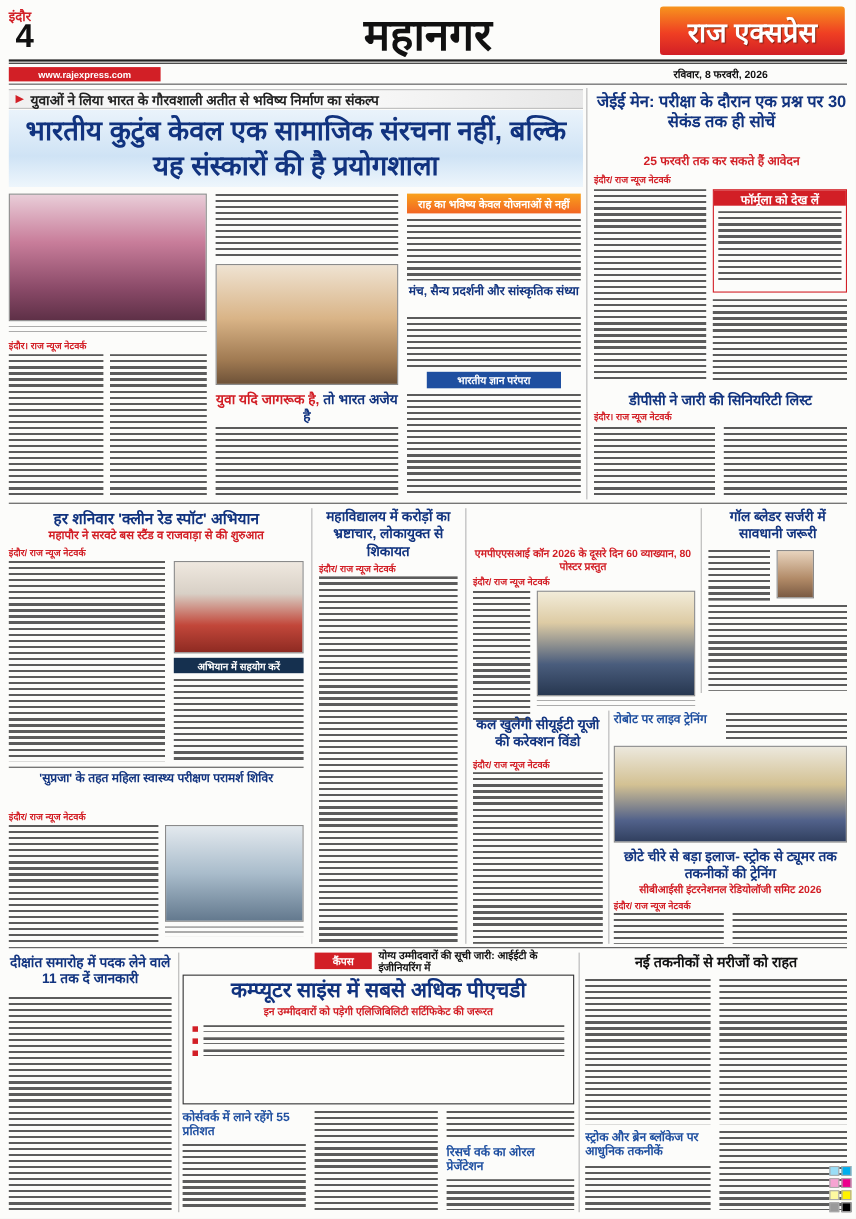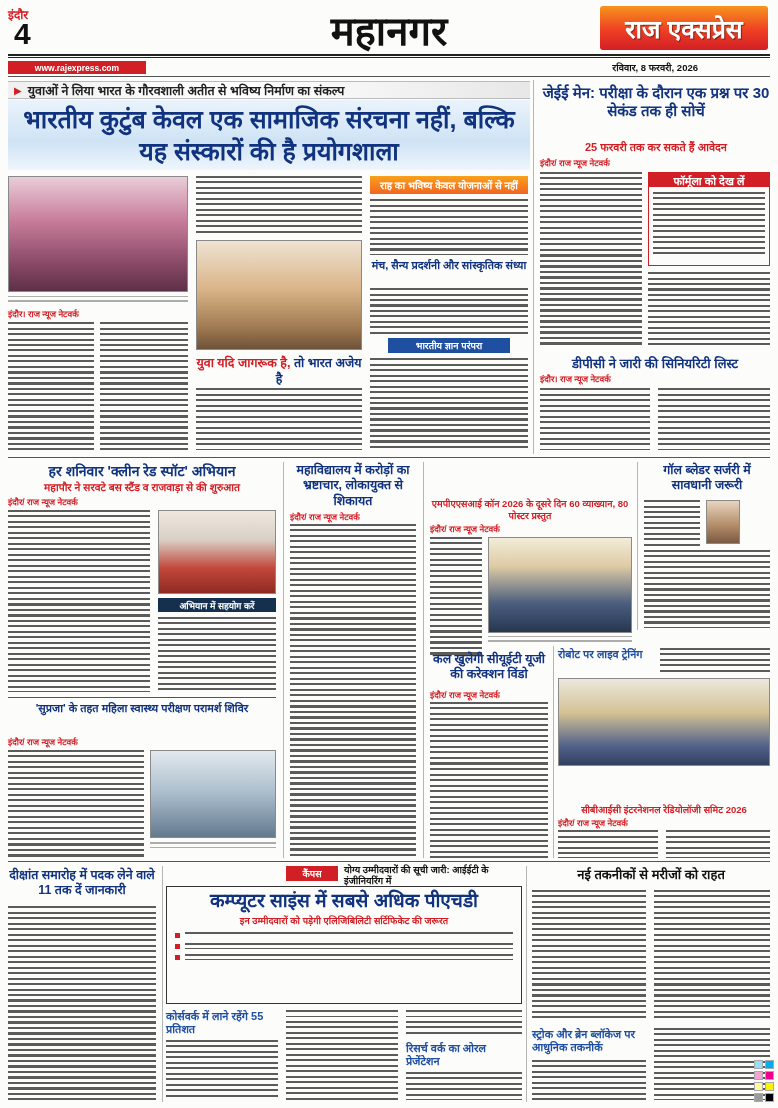--- a/index.html
+++ b/index.html
@@ -128,20 +128,21 @@
   <div class="abs sim-light" style="left:488px;top:636px;width:144px;height:9px"></div>
 
   <div class="abs hl navy" style="left:644px;top:463px;width:126px;font-size:12.5px">गॉल ब्लेडर सर्जरी में सावधानी जरूरी</div>
   <div class="abs sim" style="left:644px;top:500px;width:56px;height:46px"></div>
   <div class="abs photo p-portrait" style="left:706px;top:500px;width:34px;height:44px"></div>
   <div class="abs sim" style="left:644px;top:550px;width:126px;height:78px"></div>
 
   <div class="abs hl blue" style="left:558px;top:648px;width:96px;font-size:11px;text-align:left">रोबोट पर लाइव ट्रेनिंग</div>
   <div class="abs sim" style="left:660px;top:648px;width:110px;height:24px"></div>
   <div class="abs photo p-summit" style="left:558px;top:678px;width:212px;height:88px"></div>
+  <div class="abs hl navy" style="left:558px;top:772px;width:212px;font-size:12.5px">छोटे चीरे से बड़ा इलाज- स्ट्रोक से ट्यूमर तक तकनीकों की ट्रेनिंग</div>
   <div class="abs deck red" style="left:558px;top:804px;width:212px;font-size:9.5px">सीबीआईसी इंटरनेशनल रेडियोलॉजी समिट 2026</div>
   <div class="abs byline" style="left:558px;top:818px">इंदौर/ राज न्यूज नेटवर्क</div>
   <div class="abs sim" style="left:558px;top:830px;width:100px;height:28px"></div>
   <div class="abs sim" style="left:666px;top:830px;width:104px;height:28px"></div>
 
   <div class="abs hl navy" style="left:430px;top:652px;width:118px;font-size:12.5px">कल खुलेगी सीयूईटी यूजी की करेक्शन विंडो</div>
   <div class="abs byline" style="left:430px;top:690px">इंदौर/ राज न्यूज नेटवर्क</div>
   <div class="abs sim" style="left:430px;top:702px;width:118px;height:156px"></div>
 
   <div class="abs hrule" style="left:8px;width:268px;top:697px"></div>

